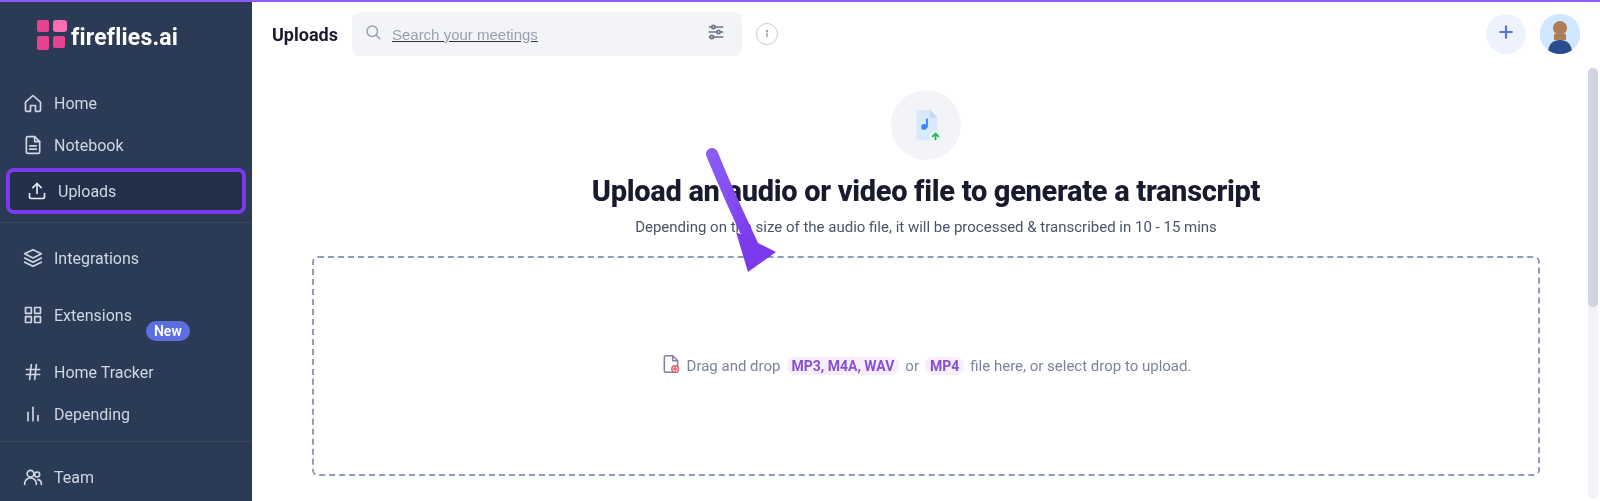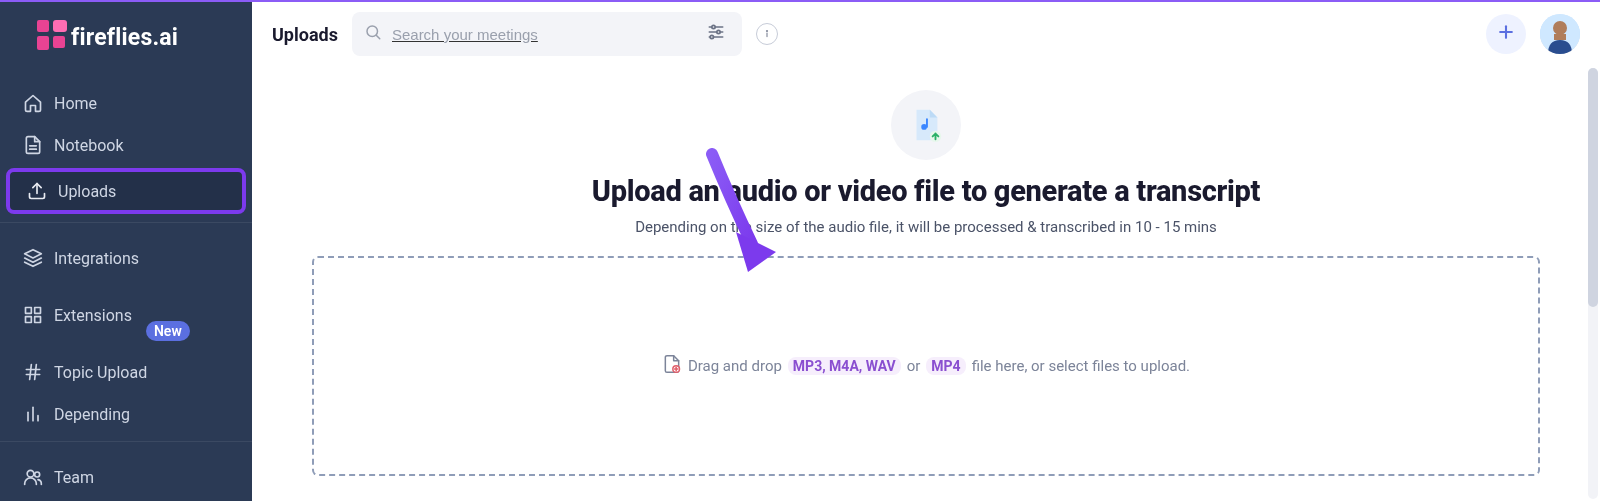--- a/index.html
+++ b/index.html
@@ -270,21 +270,21 @@
     </div>
     <div class="nav-item">
       <span class="icon">
         <svg width="20" height="20" viewBox="0 0 24 24" fill="none" stroke="#cfd6e4" stroke-width="2" stroke-linecap="round" stroke-linejoin="round">
             <line x1="4" y1="9" x2="20" y2="9"></line>
             <line x1="4" y1="15" x2="20" y2="15"></line>
             <line x1="10" y1="3" x2="8" y2="21"></line>
             <line x1="16" y1="3" x2="14" y2="21"></line>
           </svg>
       </span>
-      <span>Topic Upload</span>
+      <span>Home Tracker</span>
     </div>
     <div class="nav-item">
       <span class="icon">
         <svg width="20" height="20" viewBox="0 0 24 24" fill="none" stroke="#cfd6e4" stroke-width="2" stroke-linecap="round" stroke-linejoin="round">
             <line x1="6" y1="20" x2="6" y2="10"></line>
             <line x1="12" y1="20" x2="12" y2="4"></line>
             <line x1="18" y1="20" x2="18" y2="14"></line>
           </svg>
       </span>
       <span>Depending</span>
@@ -386,21 +386,21 @@
               <polyline points="14 2 14 8 20 8"></polyline>
               <circle cx="17" cy="18" r="4" fill="#fff" stroke="#e05f6b"></circle>
               <line x1="17" y1="16" x2="17" y2="20" stroke="#e05f6b"></line>
               <line x1="15" y1="18" x2="19" y2="18" stroke="#e05f6b"></line>
             </svg>
         </span>
         <span>Drag and drop</span>
         <span class="fmt-tag">MP3, M4A, WAV</span>
         <span class="dz-or">or</span>
         <span class="fmt-tag">MP4</span>
-        <span>file here, or select files to upload.</span>
+        <span>file here, or select drop to upload.</span>
       </div>
     </div>
 
     <div class="content-scroll-track"></div>
     <div class="content-scroll-thumb"></div>
   </div>
 
   <svg class="arrow" width="90" height="130" viewBox="0 0 90 130">
     <defs>
       <linearGradient id="ag" x1="0" y1="0" x2="1" y2="1">

